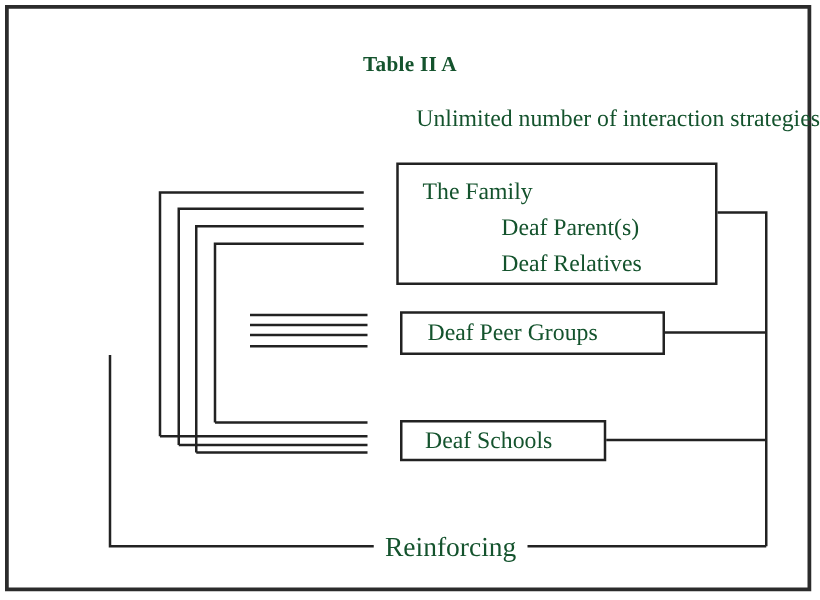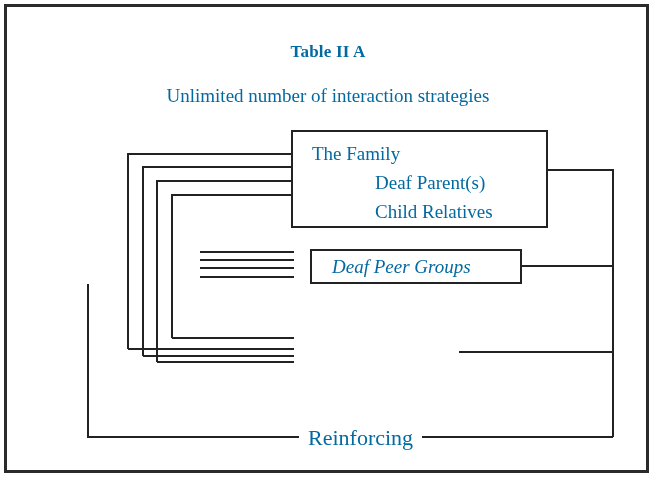--- a/index.html
+++ b/index.html
@@ -2,21 +2,21 @@
 <html><head>
 <meta charset="utf-8">
 <title>Table II A</title>
 <style>
   html,body{margin:0;padding:0;background:#ffffff;}
   #root{
     position:relative;
     width:656px;height:480px;
     background:#ffffff;
     font-family:"Liberation Serif","DejaVu Serif",serif;
-    color:#0369a1;
+    color:#14532d;
     overflow:hidden;
   }
   #frame{
     position:absolute;
     left:4px;top:4px;
     width:645px;height:469px;
     border:3px solid #2b2b2b;
     box-sizing:border-box;
   }
   #diagram-svg{
@@ -28,44 +28,45 @@
     left:0;width:656px;
     text-align:center;
     font-weight:bold;
     font-size:17px;
     letter-spacing:.2px;
     white-space:nowrap;
   }
   .sub{
     position:absolute;
     left:0;width:656px;
-    text-align:center;
+    text-align:right;
     font-size:19px;
     white-space:nowrap;
   }
   .node{
     position:absolute;
     box-sizing:border-box;
     background:#ffffff;
     border:2px solid #222222;
     z-index:5;
+    margin-left:26px;
   }
   .node .ln{
     font-size:19px;
     line-height:1.0;
     white-space:nowrap;
     position:absolute;
   }
   #node-family{left:291px;top:130px;width:257px;height:98px;}
   #node-family .l1{left:19px;top:12px;}
   #node-family .l2{left:82px;top:41px;}
   #node-family .l3{left:82px;top:70px;}
   #node-child{left:69px;top:250px;width:131px;height:34px;}
   #node-child .l1{left:9px;top:6px;}
-  #node-peer{left:310px;top:249px;width:212px;height:35px;font-style:italic;}
+  #node-peer{left:294px;top:249px;width:212px;height:35px;}
   #node-peer .l1{left:20px;top:6px;}
   #node-school{left:294px;top:336px;width:165px;height:33px;}
   #node-school .l1{left:18px;top:5px;}
   #lbl-reinforcing{
     position:absolute;
     left:299px;top:425px;
     font-size:22px;
     white-space:nowrap;
     background:#ffffff;
     padding:0 9px;
@@ -109,24 +110,27 @@
       <path d="M 459 352 L 613 352"></path>
 
       <path d="M 88 284 L 88 437 L 613 437"></path>
 
     </g>
   </svg>
 
   <div class="node" id="node-family">
     <span class="ln l1">The Family</span>
     <span class="ln l2">Deaf Parent(s)</span>
-    <span class="ln l3">Child Relatives</span>
+    <span class="ln l3">Deaf Relatives</span>
   </div>
 
 
   <div class="node" id="node-peer">
     <span class="ln l1">Deaf Peer Groups</span>
   </div>
 
+  <div class="node" id="node-school">
+    <span class="ln l1">Deaf Schools</span>
+  </div>
 
   <div id="lbl-reinforcing">Reinforcing</div>
 
 </div>
 
 </body></html>

